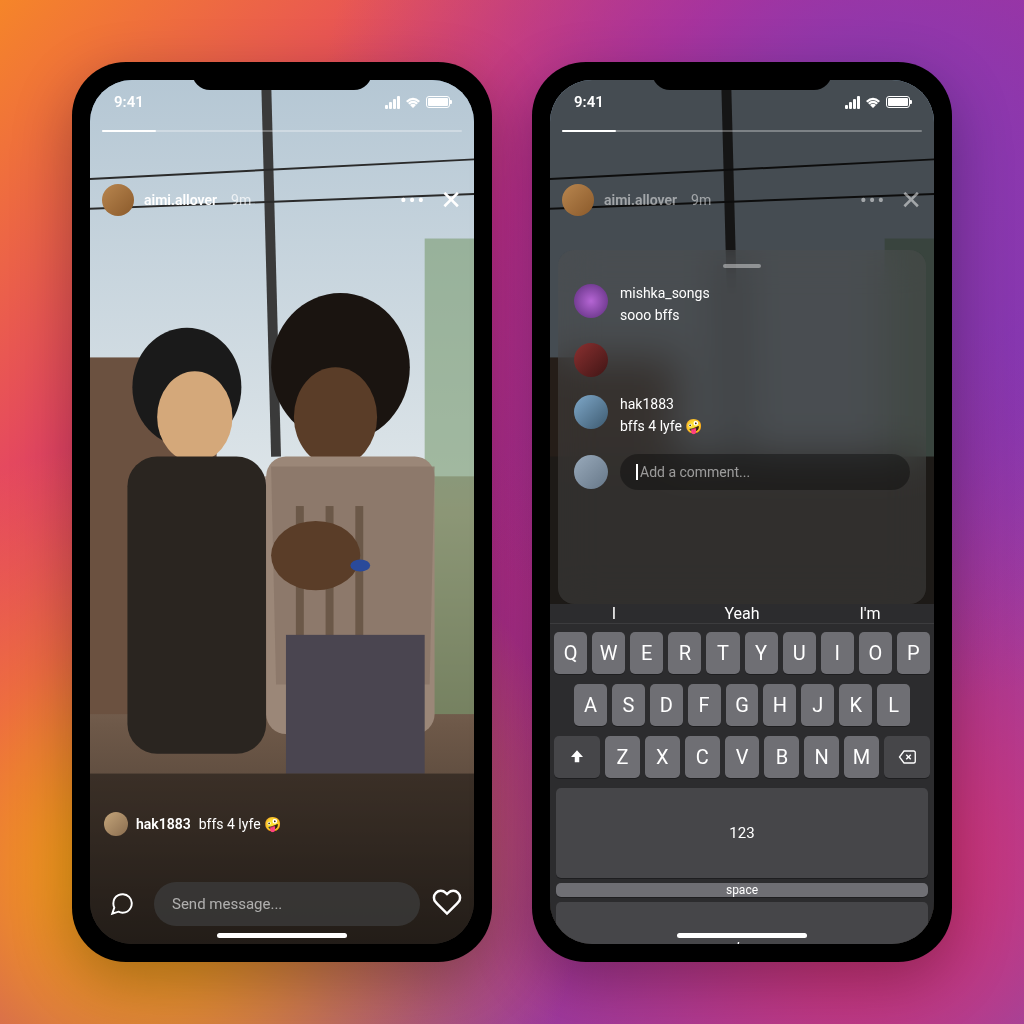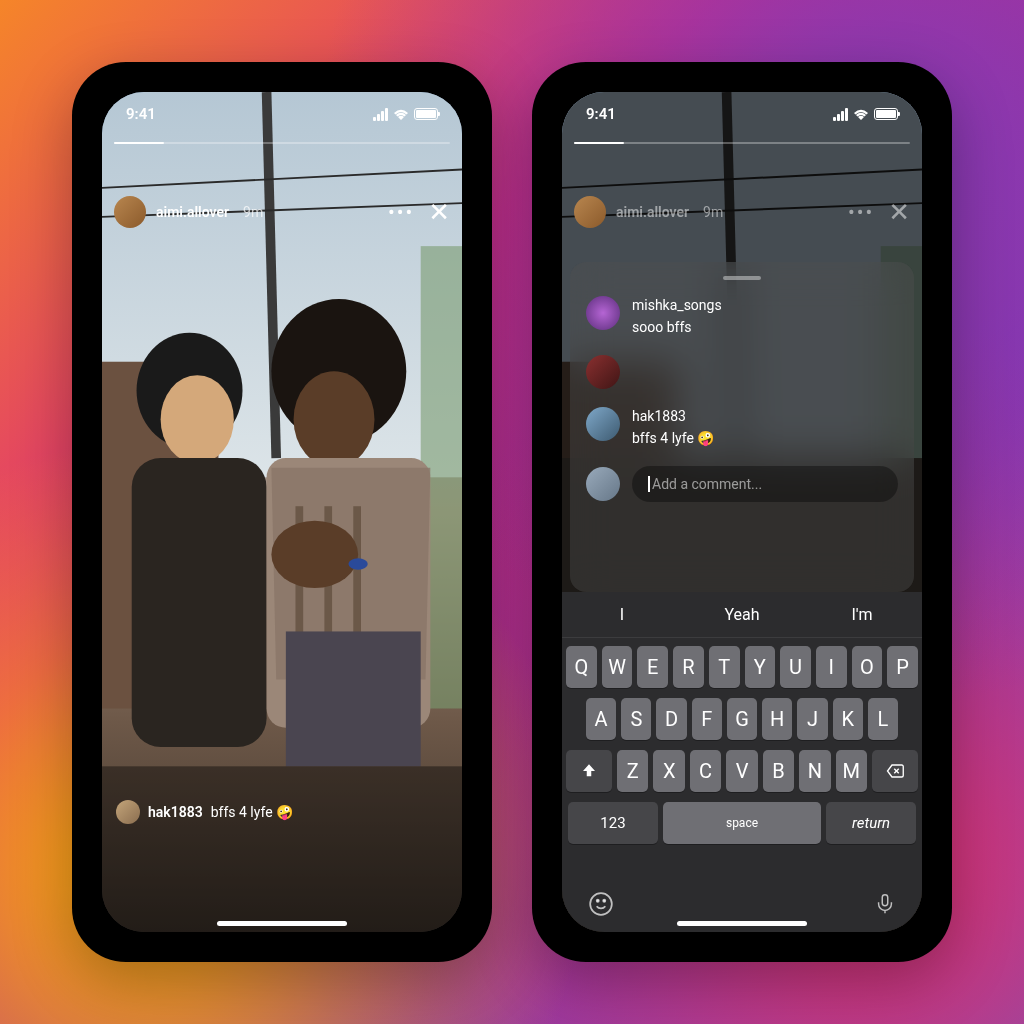--- a/index.html
+++ b/index.html
@@ -15,21 +15,21 @@
     justify-content: center;
     align-items: center;
     gap: 40px;
     overflow: hidden;
   }
   .phone {
     width: 420px;
     height: 900px;
     background: #000;
     border-radius: 54px;
-    padding: 30px;
+    padding: 18px;
     position: relative;
     box-shadow: 0 20px 60px rgba(0,0,0,0.3);
   }
   .screen {
     width: 100%;
     height: 100%;
     background: #1a1a1a;
     border-radius: 42px;
     overflow: hidden;
     position: relative;
@@ -233,21 +233,21 @@
   .kb-rows { flex:1; padding: 8px 4px 4px; display:flex; flex-direction:column; gap:10px; }
   .kb-row { display:flex; gap:5px; justify-content:center; }
   .key { background:#6f6f74; color:#fff; border-radius:5px; height:42px; display:flex; align-items:center; justify-content:center; font-size:20px; box-shadow: 0 1px 0 rgba(0,0,0,0.3); flex:1; max-width:35px; }
   .key.func { background:#464649; font-size:15px; max-width:none; }
   .key.shift { flex: 0 0 46px; }
   .key.del { flex: 0 0 46px; }
   .key.num { flex: 0 0 90px; }
   .key.space { flex: 1; max-width:none; font-size:12px;}
   .key.return { flex: 0 0 90px; font-style: italic; }
   .kb-row.r2 { padding: 0 20px; }
-  .kb-row.r4 { padding: 0 2px; }
+  .kb-row.r4 { padding: 0 2px; flex-direction: column; }
   .kb-bottom { height: 46px; display:flex; align-items:center; justify-content:space-between; padding: 4px 26px 10px; }
   .emoji-ic, .mic-ic { color: rgba(255,255,255,0.7); }
 
   .av-purple { background: radial-gradient(circle,#b565d4,#5a2d7a) !important; }
   .av-red { background: linear-gradient(135deg,#8a3030,#401515) !important; }
   .av-blue { background: linear-gradient(135deg,#7fa8c9,#3d5a70) !important; }
 </style>
 </head>
 <body>
 
@@ -308,20 +308,35 @@
       <span class="timestamp">9m</span>
       <div class="header-actions">
         <span class="more-dots">•••</span>
         <span class="close-x">✕</span>
       </div>
     </div>
     <div class="story-comment-chip">
       <div class="avatar"></div>
       <span class="uname">hak1883</span>
       <span>bffs 4 lyfe 🤪</span>
+    </div>
+    <div class="story-footer">
+      <div class="chat-icon">
+        <svg width="26" height="26" viewBox="0 0 24 24" fill="none" stroke="#fff" stroke-width="1.8">
+            <path d="M21 11.5a8.38 8.38 0 0 1-.9 3.8 8.5 8.5 0 0 1-7.6 4.7 8.38 8.38 0 0 1-3.8-.9L3 21l1.9-5.7a8.38 8.38 0 0 1-.9-3.8 8.5 8.5 0 0 1 4.7-7.6 8.38 8.38 0 0 1 3.8-.9h.5a8.48 8.48 0 0 1 8 8v.5z"></path>
+          </svg>
+      </div>
+      <div class="msg-input">
+        <span>Send message...</span>
+      </div>
+      <div>
+        <svg class="heart-icon" viewBox="0 0 24 24" fill="none" stroke="#fff" stroke-width="2">
+            <path d="M20.84 4.61a5.5 5.5 0 0 0-7.78 0L12 5.67l-1.06-1.06a5.5 5.5 0 0 0-7.78 7.78l1.06 1.06L12 21.23l7.78-7.78 1.06-1.06a5.5 5.5 0 0 0 0-7.78z"></path>
+          </svg>
+      </div>
     </div>
     <div class="home-indicator"></div>
   </div>
 </div>
 
 <div class="phone">
   <div class="notch"></div>
   <div class="screen">
     <div class="story-bg">
       <svg viewBox="0 0 392 872" preserveAspectRatio="xMidYMid slice">

